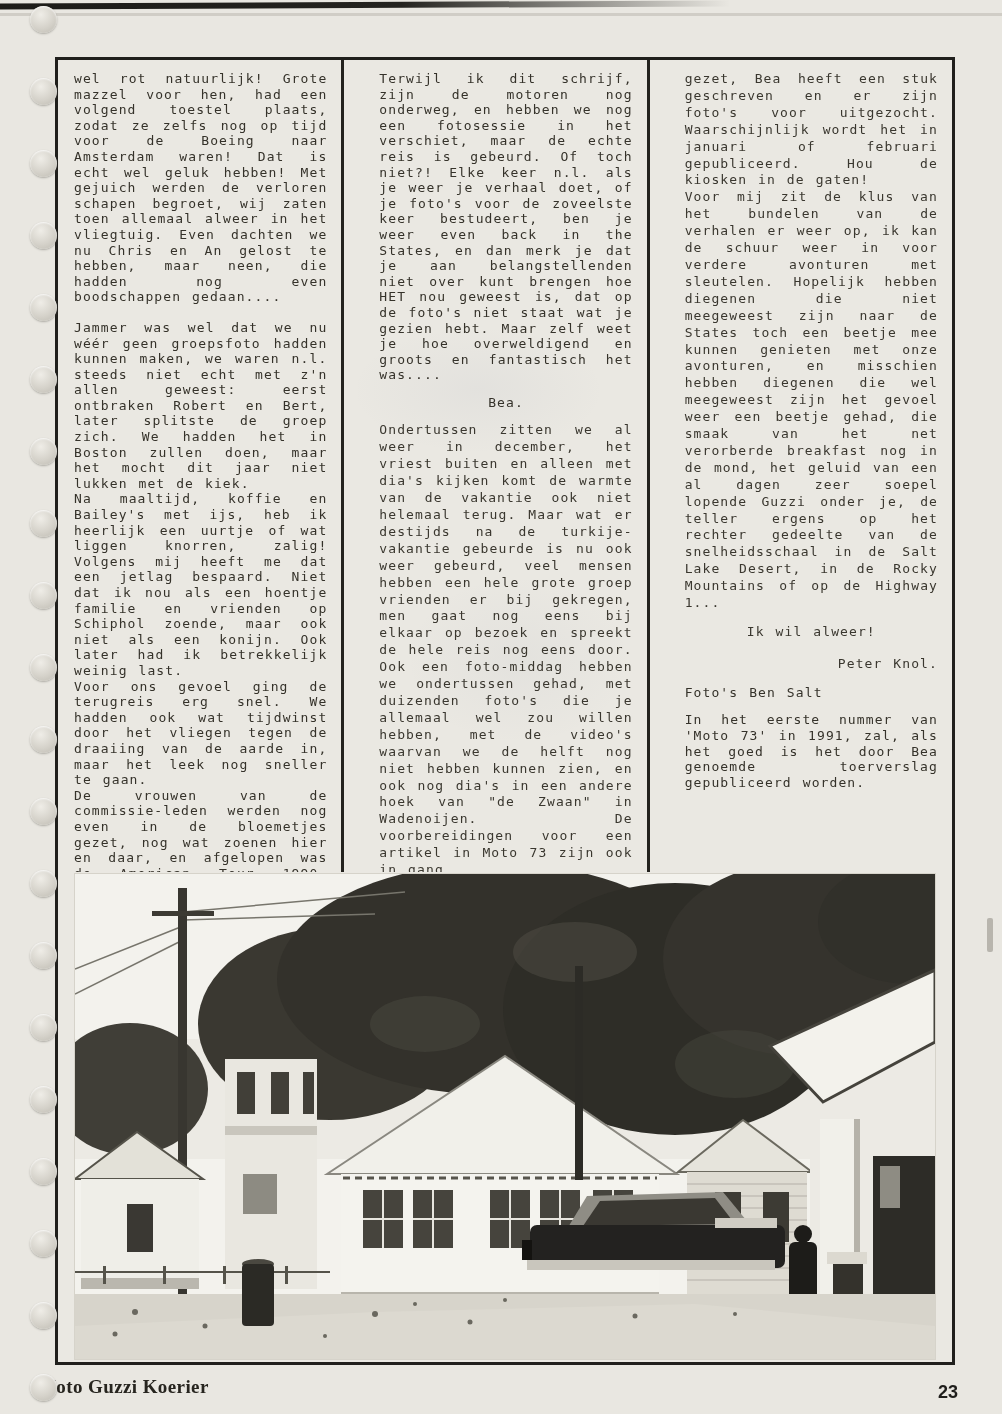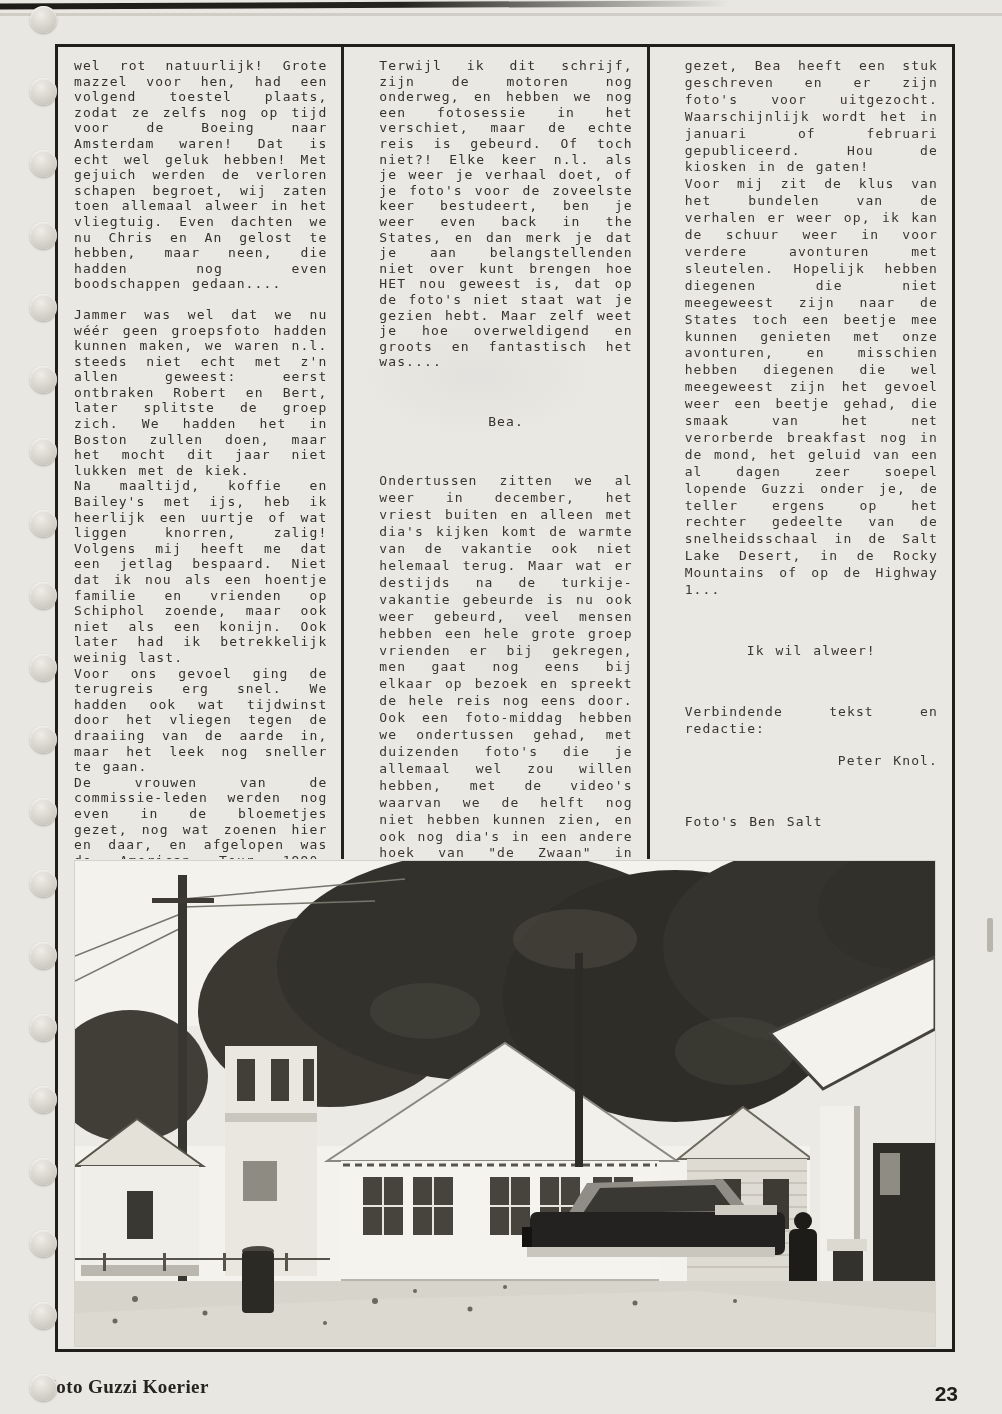--- a/index.html
+++ b/index.html
@@ -9,54 +9,54 @@
     font-family:"DejaVu Sans Mono","Liberation Mono",monospace;
   }
   
   .top-edge{position:absolute;top:2px;left:0;width:730px;height:6px;
     background:linear-gradient(90deg,#1d1c19 0%,#24231f 55%,rgba(36,35,31,0) 100%);
     transform:rotate(-.25deg);}
   .top-line{position:absolute;top:13px;left:0;width:1002px;height:3px;background:#c7c4bc;opacity:.75;}
   .side-mark{position:absolute;right:9px;top:918px;width:6px;height:34px;background:#8f8c84;opacity:.55;border-radius:2px;}
 
   
-  .frame{position:absolute;left:55px;top:44px;width:894px;height:1302px;
+  .frame{position:absolute;left:55px;top:57px;width:894px;height:1302px;
     border:3px solid #201f1c;background:
       radial-gradient(ellipse 180px 90px at 420px 330px, rgba(110,120,150,.06), rgba(0,0,0,0) 70%),
       radial-gradient(ellipse 160px 120px at 460px 600px, rgba(100,110,140,.05), rgba(0,0,0,0) 70%),
       #eae8e2;}
   .cols{display:flex;height:812px;overflow:hidden;}
   .col{flex:1;padding:11px 14px 0 16px;overflow:hidden;}
   .col + .col{border-left:3px solid #23221e;padding-left:35px;}
 
   .para{margin:0;text-align:justify;font-size:13px;line-height:15.6px;
     letter-spacing:1.1px;word-spacing:2px;color:#35322a;}
   .para.italic{line-height:16.9px;color:#3a372f;}
   .para.gap{margin-top:15px;}
-  .para.gap-large{margin-top:44px;}
+  .para.gap-large{margin-top:12px;}
   .para.align-center{text-align:center;}
   .para.align-center-right{text-align:right;padding-left:95px;}
 
   
   .photo-wrap{margin-left:17px;margin-top:2px;width:860px;height:485px;
     background:#f3f2ed;box-shadow:0 0 0 1px #d6d3ca;position:relative;overflow:hidden;}
   .photo-wrap svg{display:block;}
 
   
   .holes{position:absolute;left:0;top:0;width:70px;height:1414px;z-index:6;pointer-events:none;}
   .hole{position:absolute;left:30px;width:27px;height:27px;border-radius:50%;
     background:radial-gradient(circle at 40% 32%,#efede7,#d4d1c9 58%,#bcb9b0 100%);
     box-shadow:inset 0 1px 2px rgba(255,255,255,.85), 0 1px 2px rgba(85,82,74,.4);}
 
   
   .footer-brand{position:absolute;left:38px;top:1376px;z-index:4;
     font-family:"Liberation Serif",serif;font-weight:bold;font-size:19px;
     letter-spacing:.4px;color:#27251f;}
   .page-num{position:absolute;right:44px;top:1382px;
-    font-family:"Liberation Sans",sans-serif;font-weight:bold;font-size:21px;color:#1f1e1b;}
+    font-family:"Liberation Sans",sans-serif;font-weight:bold;font-size:18px;color:#1f1e1b;}
 </style>
 </head>
 <body>
 
 <div class="top-edge"></div>
 <div class="top-line"></div>
 <div class="side-mark"></div>
 
 <div class="frame">
   <div class="cols">
@@ -72,21 +72,20 @@
 
     <p class="para">Terwijl ik dit schrijf, zijn de motoren nog onderweg, en hebben we nog een fotosessie in het verschiet, maar de echte reis is gebeurd. Of toch niet?! Elke keer n.l. als je weer je verhaal doet, of je foto's voor de zoveelste keer bestudeert, ben je weer even back in the States, en dan merk je dat je aan belangstellenden niet over kunt brengen hoe HET nou geweest is, dat op de foto's niet staat wat je gezien hebt. Maar zelf weet je hoe overweldigend en groots en fantastisch het was....</p>
         <p class="para align-center gap-large">Bea.</p>
         <p class="para italic gap-large">Ondertussen zitten we al weer in december, het vriest buiten en alleen met dia's kijken komt de warmte van de vakantie ook niet helemaal terug. Maar wat er destijds na de turkije-vakantie gebeurde is nu ook weer gebeurd, veel mensen hebben een hele grote groep vrienden er bij gekregen, men gaat nog eens bij elkaar op bezoek en spreekt de hele reis nog eens door. Ook een foto-middag hebben we ondertussen gehad, met duizenden foto's die je allemaal wel zou willen hebben, met de video's waarvan we de helft nog niet hebben kunnen zien, en ook nog dia's in een andere hoek van "de Zwaan" in Wadenoijen. De voorbereidingen voor een artikel in Moto 73 zijn ook in gang</p>
       </div>
     <div class="col">
 
     <p class="para italic">gezet, Bea heeft een stuk geschreven en er zijn foto's voor uitgezocht. Waarschijnlijk wordt het in januari of februari gepubliceerd. Hou de kiosken in de gaten!</p>
         <p class="para italic">Voor mij zit de klus van het bundelen van de verhalen er weer op, ik kan de schuur weer in voor verdere avonturen met sleutelen. Hopelijk hebben diegenen die niet meegeweest zijn naar de States toch een beetje mee kunnen genieten met onze avonturen, en misschien hebben diegenen die wel meegeweest zijn het gevoel weer een beetje gehad, die smaak van het net verorberde breakfast nog in de mond, het geluid van een al dagen zeer soepel lopende Guzzi onder je, de teller ergens op het rechter gedeelte van de snelheidsschaal in de Salt Lake Desert, in de Rocky Mountains of op de Highway 1...</p>
         <p class="para italic align-center gap-large">Ik wil alweer!</p>
-        <p class="para italic gap-large">Verbindende tekst en redactie:</p>
         <p class="para italic align-center-right gap">Peter Knol.</p>
         <p class="para gap-large">Foto's Ben Salt</p>
         <p class="para gap-large">In het eerste nummer van 'Moto 73' in 1991, zal, als het goed is het door Bea genoemde toerverslag gepubliceerd worden.</p>
       </div>
   </div>
 
   <div class="photo-wrap">
     <svg width="860" height="485" viewBox="0 0 860 485" xmlns="http://www.w3.org/2000/svg">
 
       <rect x="0" y="0" width="860" height="485" fill="#f3f2ed"></rect>

